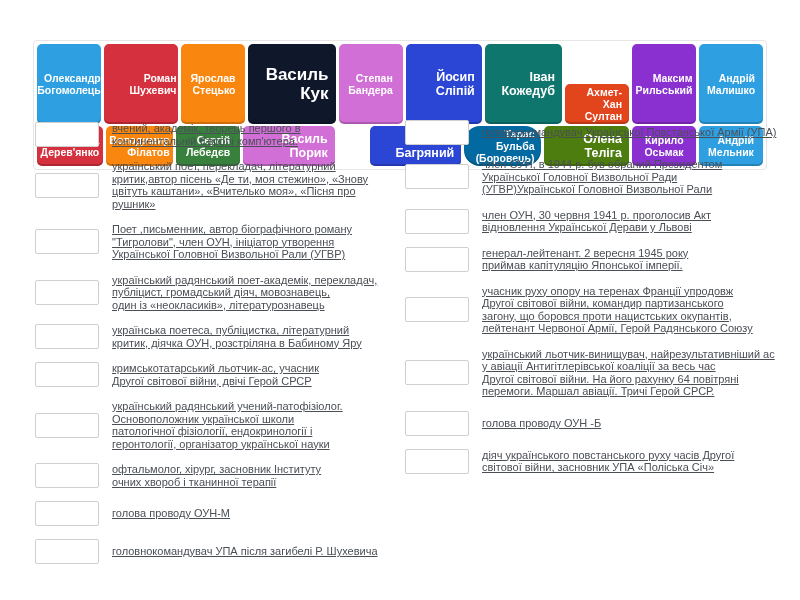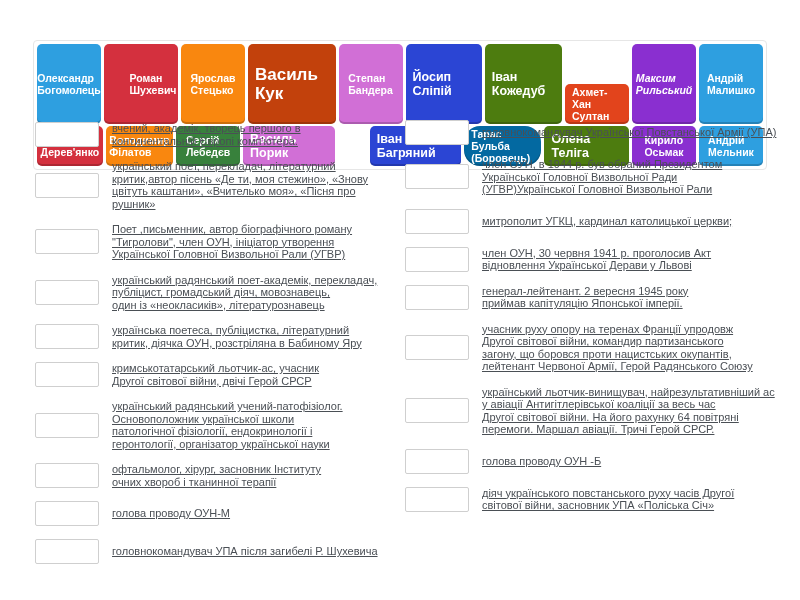--- a/index.html
+++ b/index.html
@@ -31,21 +31,21 @@
   .bank-row:last-child { margin-bottom: 0; }
   .tile {
     min-height: 30px;
     min-width: 64px;
     border-radius: 5px;
     color: #ffffff;
     font-weight: bold;
     display: flex;
     align-items: center;
     justify-content: center;
-    text-align: left;
+    text-align: right;
     white-space: pre-line;
     padding: 2px 7px;
     box-shadow: inset 0 -2px 0 rgba(0,0,0,0.18);
     cursor: grab;
     line-height: 1.15;
   }
   .tile.size-sm { font-size: 10.5px; }
   .tile.size-md { font-size: 12.5px; }
   .tile.size-lg { font-size: 17px; }
 
@@ -81,28 +81,28 @@
 <div class="stage">
 
   <div class="keyword-bank">
     <div class="bank-row">
         <div class="tile size-sm" style="background-color: rgb(46, 159, 224);">Олександр
 Богомолець</div>
         <div class="tile size-sm" style="background-color: rgb(212, 48, 62); padding-left: 31px;">Роман
 Шухевич</div>
         <div class="tile size-sm" style="background-color: rgb(249, 135, 15);">Ярослав
 Стецько</div>
-        <div class="tile size-lg" style="background-color: #c2410c;">Василь Кук</div>
+        <div class="tile size-lg" style="background-color: #0f172a;">Василь Кук</div>
         <div class="tile size-sm" style="background-color: rgb(209, 111, 214);">Степан
 Бандера</div>
         <div class="tile size-md" style="background-color: rgb(43, 69, 212);">Йосип Сліпій</div>
-        <div class="tile size-md" style="background-color: #4d7c0f;">Іван Кожедуб</div>
+        <div class="tile size-md" style="background-color: #0f766e;">Іван Кожедуб</div>
         <div class="tile size-sm" style="background-color: rgb(226, 68, 28); margin-top: 40px;">Ахмет-Хан
 Султан</div>
-        <div class="tile size-sm" style="background-color: rgb(138, 47, 208); font-style: italic;">Максим
+        <div class="tile size-sm" style="background-color: rgb(138, 47, 208);">Максим
 Рильський</div>
         <div class="tile size-sm" style="background-color: rgb(46, 159, 224);">Андрій
 Малишко</div>
       </div>
     <div class="bank-row">
         <div class="tile size-sm" style="background-color: rgb(212, 48, 62);">Кузьма
 Дерев'янко</div>
         <div class="tile size-sm" style="background-color: rgb(249, 135, 15);">Володимир
 Філатов</div>
         <div class="tile size-sm" style="background-color: rgb(56, 129, 60);">Сергій
@@ -180,24 +180,20 @@
         <div class="clue-text">головнокомандувач Української Повстанської Армії (УПА)</div>
       </div>
       <div class="clue-row">
         <div class="answer-slot"></div>
         <div class="clue-text">член ОУН, в 1944 р. був обраний Президентом
 Української Головної Визвольної Ради
 (УГВР)Української Головної Визвольної Рали</div>
       </div>
       <div class="clue-row">
         <div class="answer-slot"></div>
-        <div class="clue-text">митрополит УГКЦ, кардинал католицької церкви;</div>
-      </div>
-      <div class="clue-row">
-        <div class="answer-slot"></div>
         <div class="clue-text">член ОУН, 30 червня 1941 р. проголосив Акт
 відновлення Української Дерави у Львові</div>
       </div>
       <div class="clue-row">
         <div class="answer-slot"></div>
         <div class="clue-text">генерал-лейтенант. 2 вересня 1945 року
 приймав капітуляцію Японської імперії.</div>
       </div>
       <div class="clue-row">
         <div class="answer-slot"></div>

